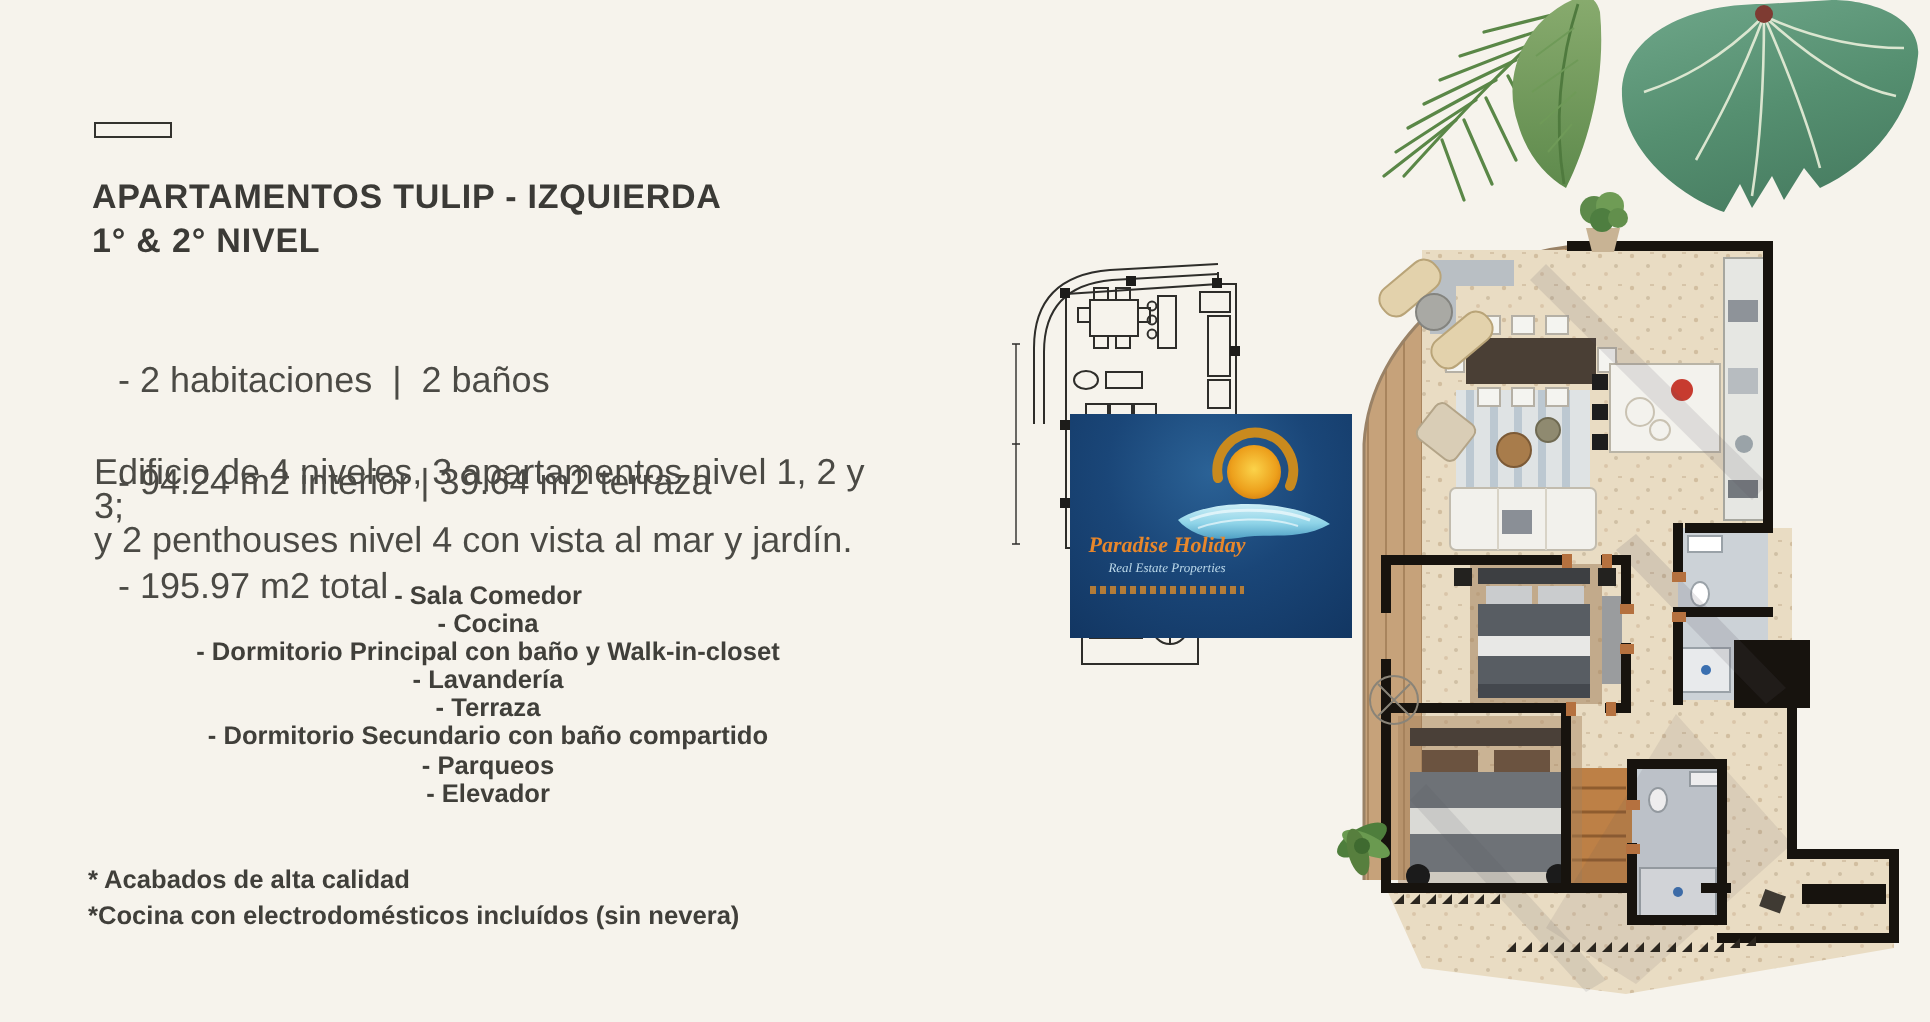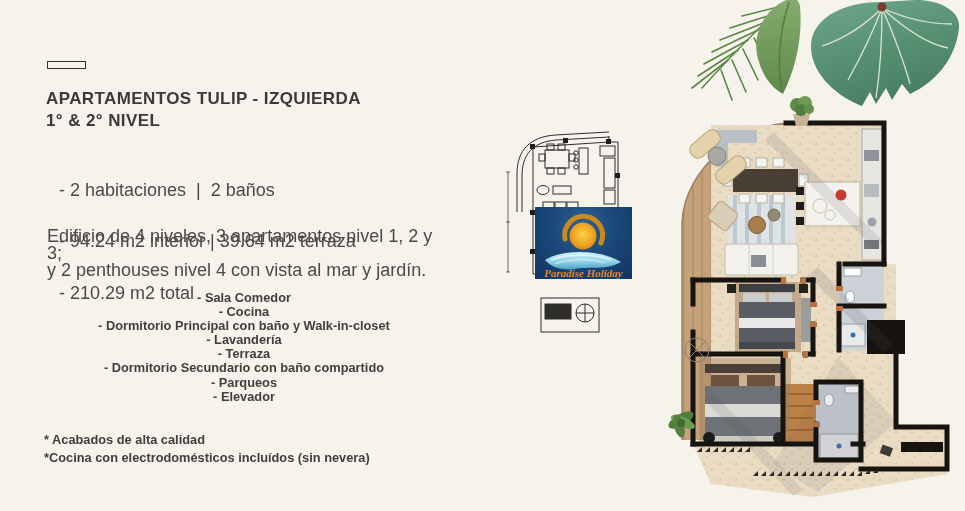--- a/index.html
+++ b/index.html
@@ -32,44 +32,44 @@
   .features{
     left:44px;top:291px;width:400px;
     font-size:12.8px;font-weight:600;color:#403f3a;line-height:14.1px;text-align:center;
   }
   .notes{
     left:44px;top:431px;width:400px;
     font-size:12.8px;font-weight:700;color:#403f3a;line-height:17.6px;
   }
   
   .logo{
-    left:535px;top:207px;width:97px;height:72px;
+    left:535px;top:207px;width:97px;height:112px;
     background:radial-gradient(circle at 50% 26%, #2b6296 0%, #1a4678 48%, #123662 100%);
-    overflow:hidden;z-index:5;
+    overflow:hidden;z-index:5;padding-left:44px;
   }
   .logo svg{display:block;}
   
   .blueprint{left:503px;top:112px;z-index:2;}
   .planwrap{left:653px;top:92px;z-index:1;}
   .leaves{left:690px;top:0px;z-index:3;}
 </style>
 </head>
 <body>
 
 <div class="abs brandmark"></div>
 
 <div class="abs title">
   <div>APARTAMENTOS TULIP - IZQUIERDA</div>
   <div>1° &amp; 2° NIVEL</div>
 </div>
 
 <div class="abs specs">
   <div>- 2 habitaciones  |  2 baños</div>
   <div>- 94.24 m2 interior | 39.64 m2 terraza</div>
-  <div>- 210.29 m2 total</div>
+  <div>- 195.97 m2 total</div>
 </div>
 
 <div class="abs desc">
   <div>Edificio de 4 niveles, 3 apartamentos nivel 1, 2 y 3;</div>
   <div>y 2 penthouses nivel 4 con vista al mar y jardín.</div>
 </div>
 
 <div class="abs features">
   <div>- Sala Comedor</div>
   <div>- Cocina</div>

